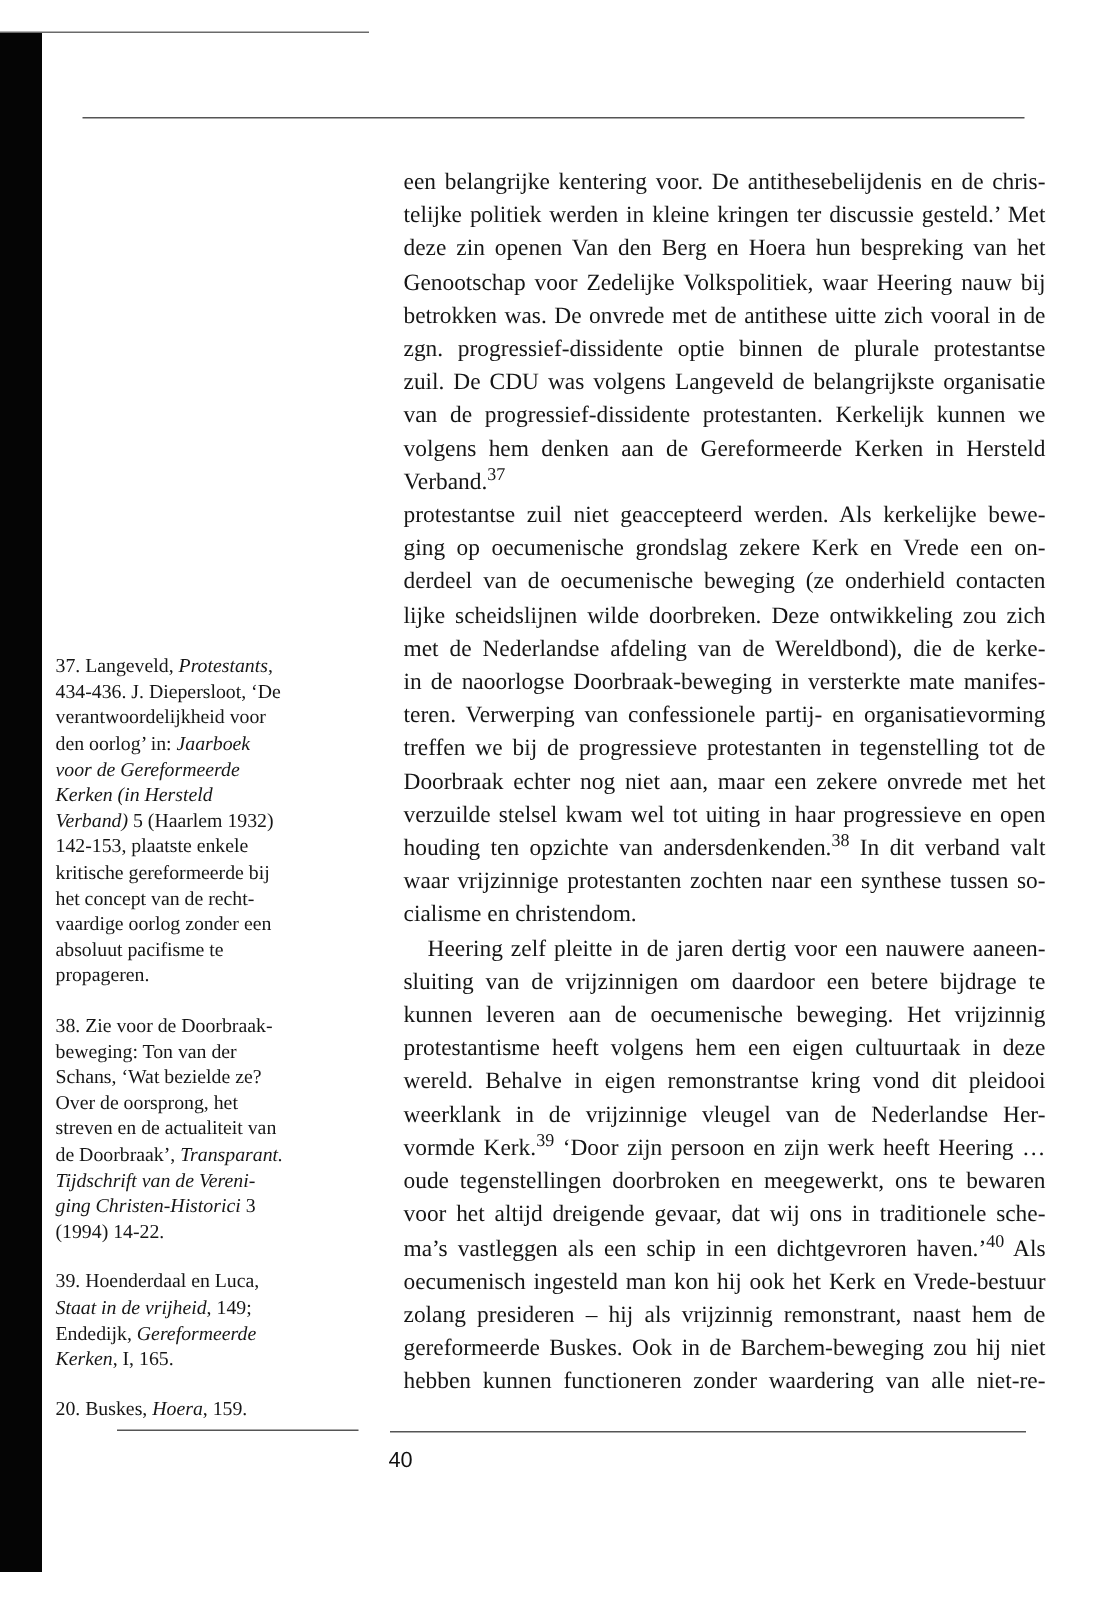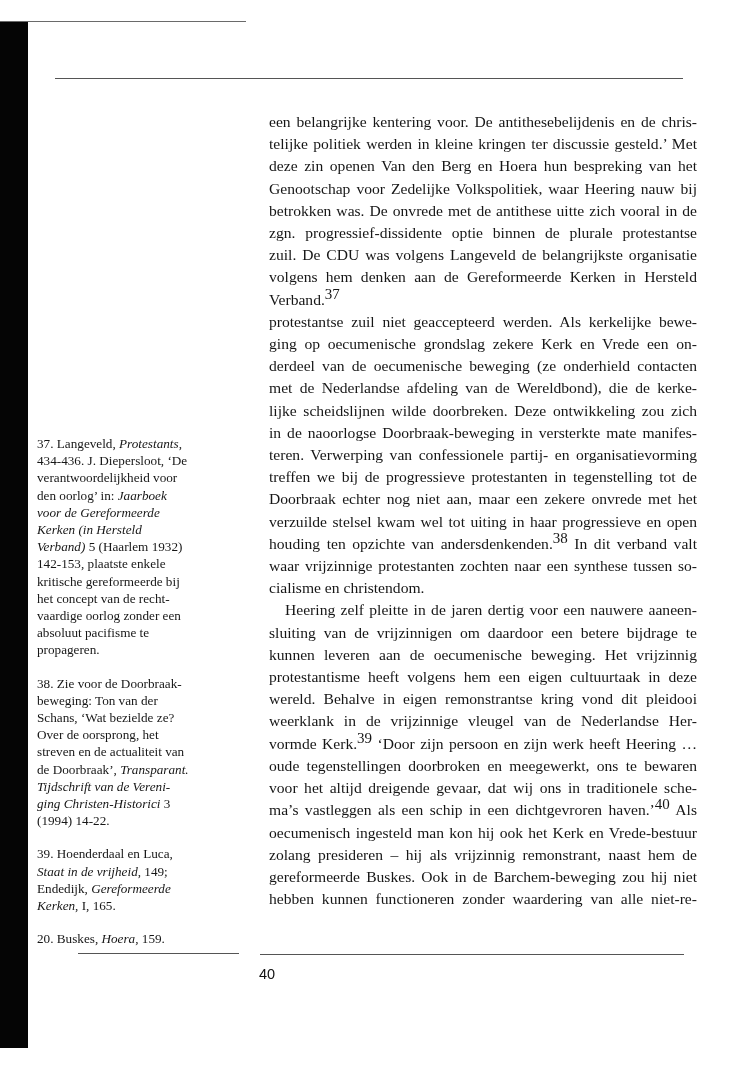--- a/index.html
+++ b/index.html
@@ -53,21 +53,21 @@
       white-space: nowrap;
       text-align-last: justify;
     }
     .main-col .line.last {
       text-align-last: left;
     }
     .main-col .line.indent {
       padding-left: 16px;
     }
     sup {
-      font-size: 15px;
+      font-size: 12px;
       line-height: 0;
       vertical-align: 6px;
     }
     .side-col {
       position: absolute;
       left: 37px;
       top: 435px;
       width: 170px;
       font-size: 13.2px;
       line-height: 17.2px;
@@ -113,27 +113,28 @@
 <div class="header-rule"></div>
 
 <div class="main-col">
   <span class="line">een belangrijke kentering voor. De antithesebelijdenis en de chris-</span>
   <span class="line">telijke politiek werden in kleine kringen ter discussie gesteld.’ Met</span>
   <span class="line">deze zin openen Van den Berg en Hoera hun bespreking van het</span>
   <span class="line">Genootschap voor Zedelijke Volkspolitiek, waar Heering nauw bij</span>
   <span class="line">betrokken was. De onvrede met de antithese uitte zich vooral in de</span>
   <span class="line">zgn. progressief-dissidente optie binnen de plurale protestantse</span>
   <span class="line">zuil. De CDU was volgens Langeveld de belangrijkste organisatie</span>
+  <span class="line">van de progressief-dissidente protestanten. Kerkelijk kunnen we</span>
   <span class="line">volgens hem denken aan de Gereformeerde Kerken in Hersteld</span>
   <span class="line last"><span>Verband.</span><sup>37</sup></span>
   <span class="line">protestantse zuil niet geaccepteerd werden. Als kerkelijke bewe-</span>
   <span class="line">ging op oecumenische grondslag zekere Kerk en Vrede een on-</span>
   <span class="line">derdeel van de oecumenische beweging (ze onderhield contacten</span>
+  <span class="line">lijke scheidslijnen wilde doorbreken. Deze ontwikkeling zou zich</span>
   <span class="line">met de Nederlandse afdeling van de Wereldbond), die de kerke-</span>
-  <span class="line">lijke scheidslijnen wilde doorbreken. Deze ontwikkeling zou zich</span>
   <span class="line">in de naoorlogse Doorbraak-beweging in versterkte mate manifes-</span>
   <span class="line">teren. Verwerping van confessionele partij- en organisatievorming</span>
   <span class="line">treffen we bij de progressieve protestanten in tegenstelling tot de</span>
   <span class="line">Doorbraak echter nog niet aan, maar een zekere onvrede met het</span>
   <span class="line">verzuilde stelsel kwam wel tot uiting in haar progressieve en open</span>
   <span class="line"><span>houding ten opzichte van andersdenkenden.</span><sup>38</sup><span> In dit verband valt</span></span>
   <span class="line">waar vrijzinnige protestanten zochten naar een synthese tussen so-</span>
   <span class="line last">cialisme en christendom.</span>
   <span class="line indent">Heering zelf pleitte in de jaren dertig voor een nauwere aaneen-</span>
   <span class="line">sluiting van de vrijzinnigen om daardoor een betere bijdrage te</span>

